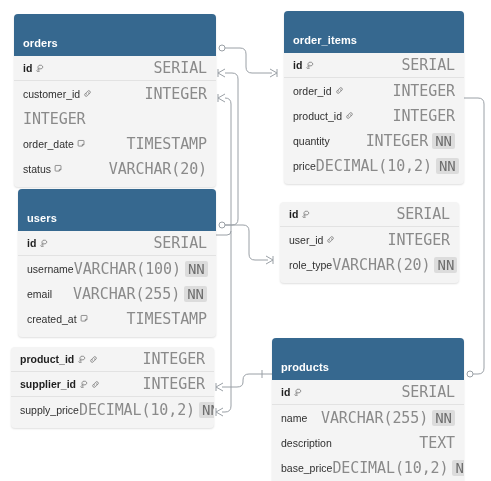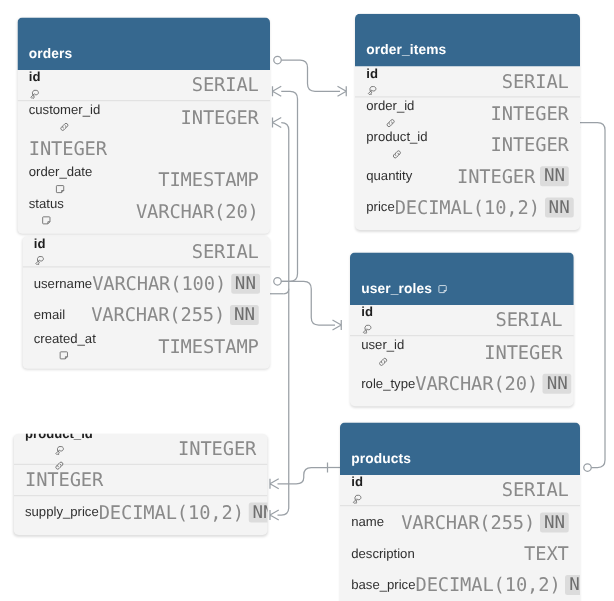--- a/index.html
+++ b/index.html
@@ -37,21 +37,21 @@
     display:flex;
     align-items:center;
     justify-content:space-between;
     padding:0 9px;
     height:25px;
     font-size:10.5px;
     color:#333333;
     box-sizing:border-box;
   }
   .row.pk{border-bottom:1px solid #e2e2e2;}
-  .row .lhs{display:flex;align-items:center;gap:3px;white-space:nowrap;flex-direction:column;}
+  .row .lhs{display:flex;align-items:center;gap:3px;white-space:nowrap;}
   .row .rhs{display:flex;align-items:center;gap:4px;white-space:nowrap;}
   .fname{color:#2f2f2f;}
   .row.bold .fname{font-weight:bold;color:#1f1f1f;}
   .ftype{
     font-family:"DejaVu Sans Mono", monospace;
     font-size:15px;
     color:#8a8a8a;
     letter-spacing:-0.1px;
   }
   .nn{
@@ -241,20 +241,23 @@
               <span class="fname">price</span>
             </span>
             <span class="rhs">
               <span class="ftype">DECIMAL(10,2)</span>
               <span class="nn">NN</span>
             </span>
           </div>
         </div>
       </div>
       <div class="table-node" style="left: 18px; top: 189px; width: 198px;">
+        <div class="tbl-header">
+          <span>users</span>
+        </div>
         <div class="tbl-body">
           <div class="row pk bold">
             <span class="lhs">
               <span class="fname">id</span>
               <span class="icon">
                 <svg width="9" height="9" viewBox="0 0 16 16" fill="none" stroke="#6a6a6a" stroke-width="1.25">
                   <path d="M10.5 2.2a3.2 3.2 0 1 1-2.6 5.0L3 12.1l1.6 1.6 1.0-1.0 1.1 1.1 1.0-1.0-1.1-1.1 1.5-1.5a3.2 3.2 0 0 1 2.4-8.0z" stroke-linejoin="round"></path>
                 </svg>
               </span>
             </span>
@@ -289,28 +292,20 @@
                 </svg>
               </span>
             </span>
             <span class="rhs">
               <span class="ftype">TIMESTAMP</span>
             </span>
           </div>
         </div>
       </div>
       <div class="table-node" style="left: 280px; top: 202px; width: 179px;">
-        <div class="tbl-header">
-          <span>user_roles</span>
-          <span class="icon">
-            <svg width="9" height="9" viewBox="0 0 16 16" fill="none" stroke="#dfe8ef" stroke-width="1.25">
-              <path d="M3 2.6h8.4a1 1 0 0 1 1 1v6.0l-3.0 3.0H3a1 1 0 0 1-1-1V3.6a1 1 0 0 1 1-1zM12.4 9.6H9.4v3.0" stroke-linejoin="round"></path>
-            </svg>
-          </span>
-        </div>
         <div class="tbl-body">
           <div class="row pk bold">
             <span class="lhs">
               <span class="fname">id</span>
               <span class="icon">
                 <svg width="9" height="9" viewBox="0 0 16 16" fill="none" stroke="#6a6a6a" stroke-width="1.25">
                   <path d="M10.5 2.2a3.2 3.2 0 1 1-2.6 5.0L3 12.1l1.6 1.6 1.0-1.0 1.1 1.1 1.0-1.0-1.1-1.1 1.5-1.5a3.2 3.2 0 0 1 2.4-8.0z" stroke-linejoin="round"></path>
                 </svg>
               </span>
             </span>
@@ -356,20 +351,33 @@
                 <svg width="9" height="9" viewBox="0 0 16 16" fill="none" stroke="#6a6a6a" stroke-width="1.25">
                   <path d="M6.3 9.7a2.6 2.6 0 0 1 0-3.7l2.2-2.2a2.6 2.6 0 1 1 3.7 3.7l-1.0 1.0M9.7 6.3a2.6 2.6 0 0 1 0 3.7l-2.2 2.2a2.6 2.6 0 1 1-3.7-3.7l1.0-1.0" stroke-linecap="round"></path>
                 </svg>
               </span>
             </span>
             <span class="rhs">
               <span class="ftype">INTEGER</span>
             </span>
           </div>
           <div class="row pk bold">
+            <span class="lhs">
+              <span class="fname">supplier_id</span>
+              <span class="icon">
+                <svg width="9" height="9" viewBox="0 0 16 16" fill="none" stroke="#6a6a6a" stroke-width="1.25">
+                  <path d="M10.5 2.2a3.2 3.2 0 1 1-2.6 5.0L3 12.1l1.6 1.6 1.0-1.0 1.1 1.1 1.0-1.0-1.1-1.1 1.5-1.5a3.2 3.2 0 0 1 2.4-8.0z" stroke-linejoin="round"></path>
+                </svg>
+              </span>
+              <span class="icon">
+                <svg width="9" height="9" viewBox="0 0 16 16" fill="none" stroke="#6a6a6a" stroke-width="1.25">
+                  <path d="M6.3 9.7a2.6 2.6 0 0 1 0-3.7l2.2-2.2a2.6 2.6 0 1 1 3.7 3.7l-1.0 1.0M9.7 6.3a2.6 2.6 0 0 1 0 3.7l-2.2 2.2a2.6 2.6 0 1 1-3.7-3.7l1.0-1.0" stroke-linecap="round"></path>
+                </svg>
+              </span>
+            </span>
             <span class="rhs">
               <span class="ftype">INTEGER</span>
             </span>
           </div>
           <div class="row">
             <span class="lhs">
               <span class="fname">supply_price</span>
             </span>
             <span class="rhs">
               <span class="ftype">DECIMAL(10,2)</span>

